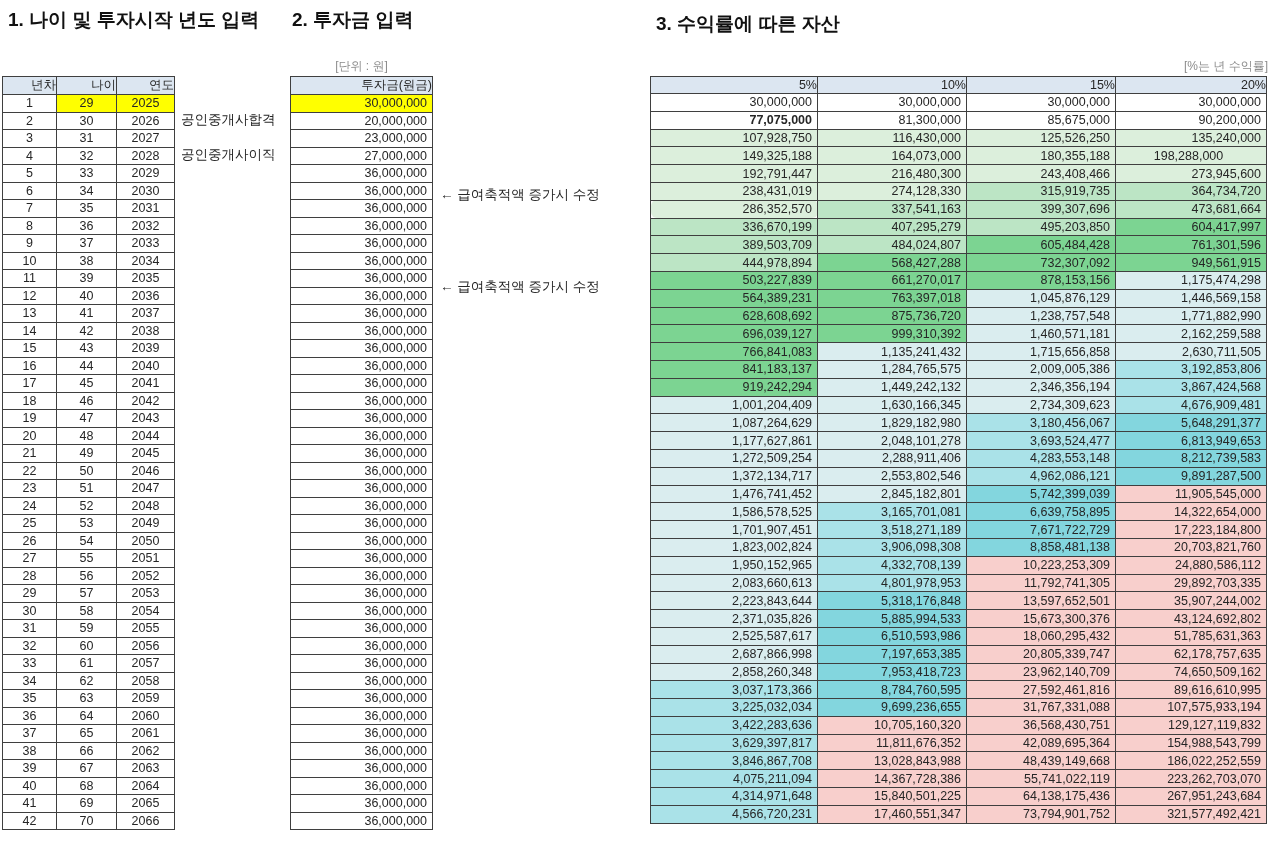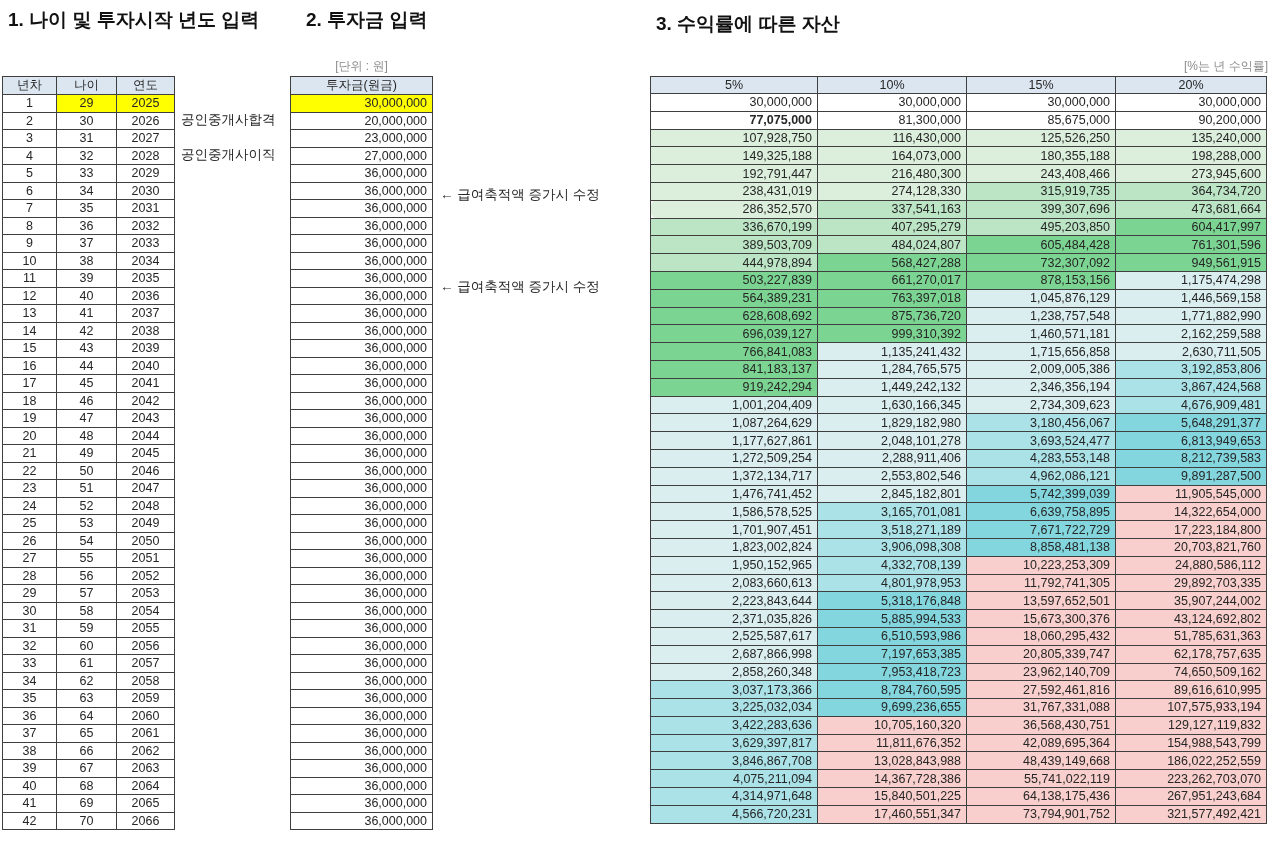--- a/index.html
+++ b/index.html
@@ -3,29 +3,29 @@
 <meta charset="utf-8">
 <style>
   html,body{margin:0;padding:0;}
   body{
     width:1276px;height:844px;position:relative;background:#ffffff;
     font-family:"Liberation Sans","DejaVu Sans",sans-serif;color:#262626;
     overflow:hidden;
   }
   .title{position:absolute;font-weight:bold;font-size:19px;color:#111;white-space:nowrap;}
   #title-1{left:8px;top:7px;}
-  #title-2{left:306px;top:7px;}
+  #title-2{left:292px;top:7px;}
   #title-3{left:656px;top:11px;}
   .unit-label{position:absolute;font-size:12px;color:#8c8c8c;white-space:nowrap;}
   #unit-investment{left:290px;width:143px;top:58px;text-align:center;}
   #unit-returns{left:1150px;width:118px;top:58px;text-align:right;}
   table{border-collapse:collapse;table-layout:fixed;position:absolute;}
   td,th{border:1px solid #3f3f3f;font-size:12.5px;font-weight:normal;
         overflow:hidden;white-space:nowrap;padding:0;}
-  th{background:#dce6f1;text-align:center;margin-top:30px;}
+  th{background:#dce6f1;text-align:right;margin-top:30px;}
   #left-table{left:2px;top:76px;}
   #left-table th{height:16px;}
   #left-table td{height:16.5px;text-align:center;}
   #invest-table{left:290px;top:76px;}
   #invest-table th{height:16px;}
   #invest-table td{height:16.5px;text-align:right;padding-right:5px;}
   #returns-table{left:650px;top:76px;}
   #returns-table th{height:16px;}
   #returns-table td{height:16.8px;text-align:right;padding-right:5px;}
   .note{position:absolute;font-size:13.5px;color:#262626;white-space:nowrap;transform:translateY(-50%);}
@@ -434,21 +434,21 @@
       <tr>
         <td style="background: rgb(220, 239, 220);">107,928,750</td>
         <td style="background: rgb(220, 239, 220);">116,430,000</td>
         <td style="background: rgb(220, 239, 220);">125,526,250</td>
         <td style="background: rgb(220, 239, 220);">135,240,000</td>
       </tr>
       <tr>
         <td style="background: rgb(220, 239, 220);">149,325,188</td>
         <td style="background: rgb(220, 239, 220);">164,073,000</td>
         <td style="background: rgb(220, 239, 220);">180,355,188</td>
-        <td style="background: rgb(220, 239, 220);">198,288,000</td>
+        <td style="background: rgb(220, 239, 220); text-align: center;">198,288,000</td>
       </tr>
       <tr>
         <td style="background: rgb(220, 239, 220);">192,791,447</td>
         <td style="background: rgb(220, 239, 220);">216,480,300</td>
         <td style="background: rgb(220, 239, 220);">243,408,466</td>
         <td style="background: rgb(220, 239, 220);">273,945,600</td>
       </tr>
       <tr>
         <td style="background: rgb(220, 239, 220);">238,431,019</td>
         <td style="background: rgb(220, 239, 220);">274,128,330</td>

